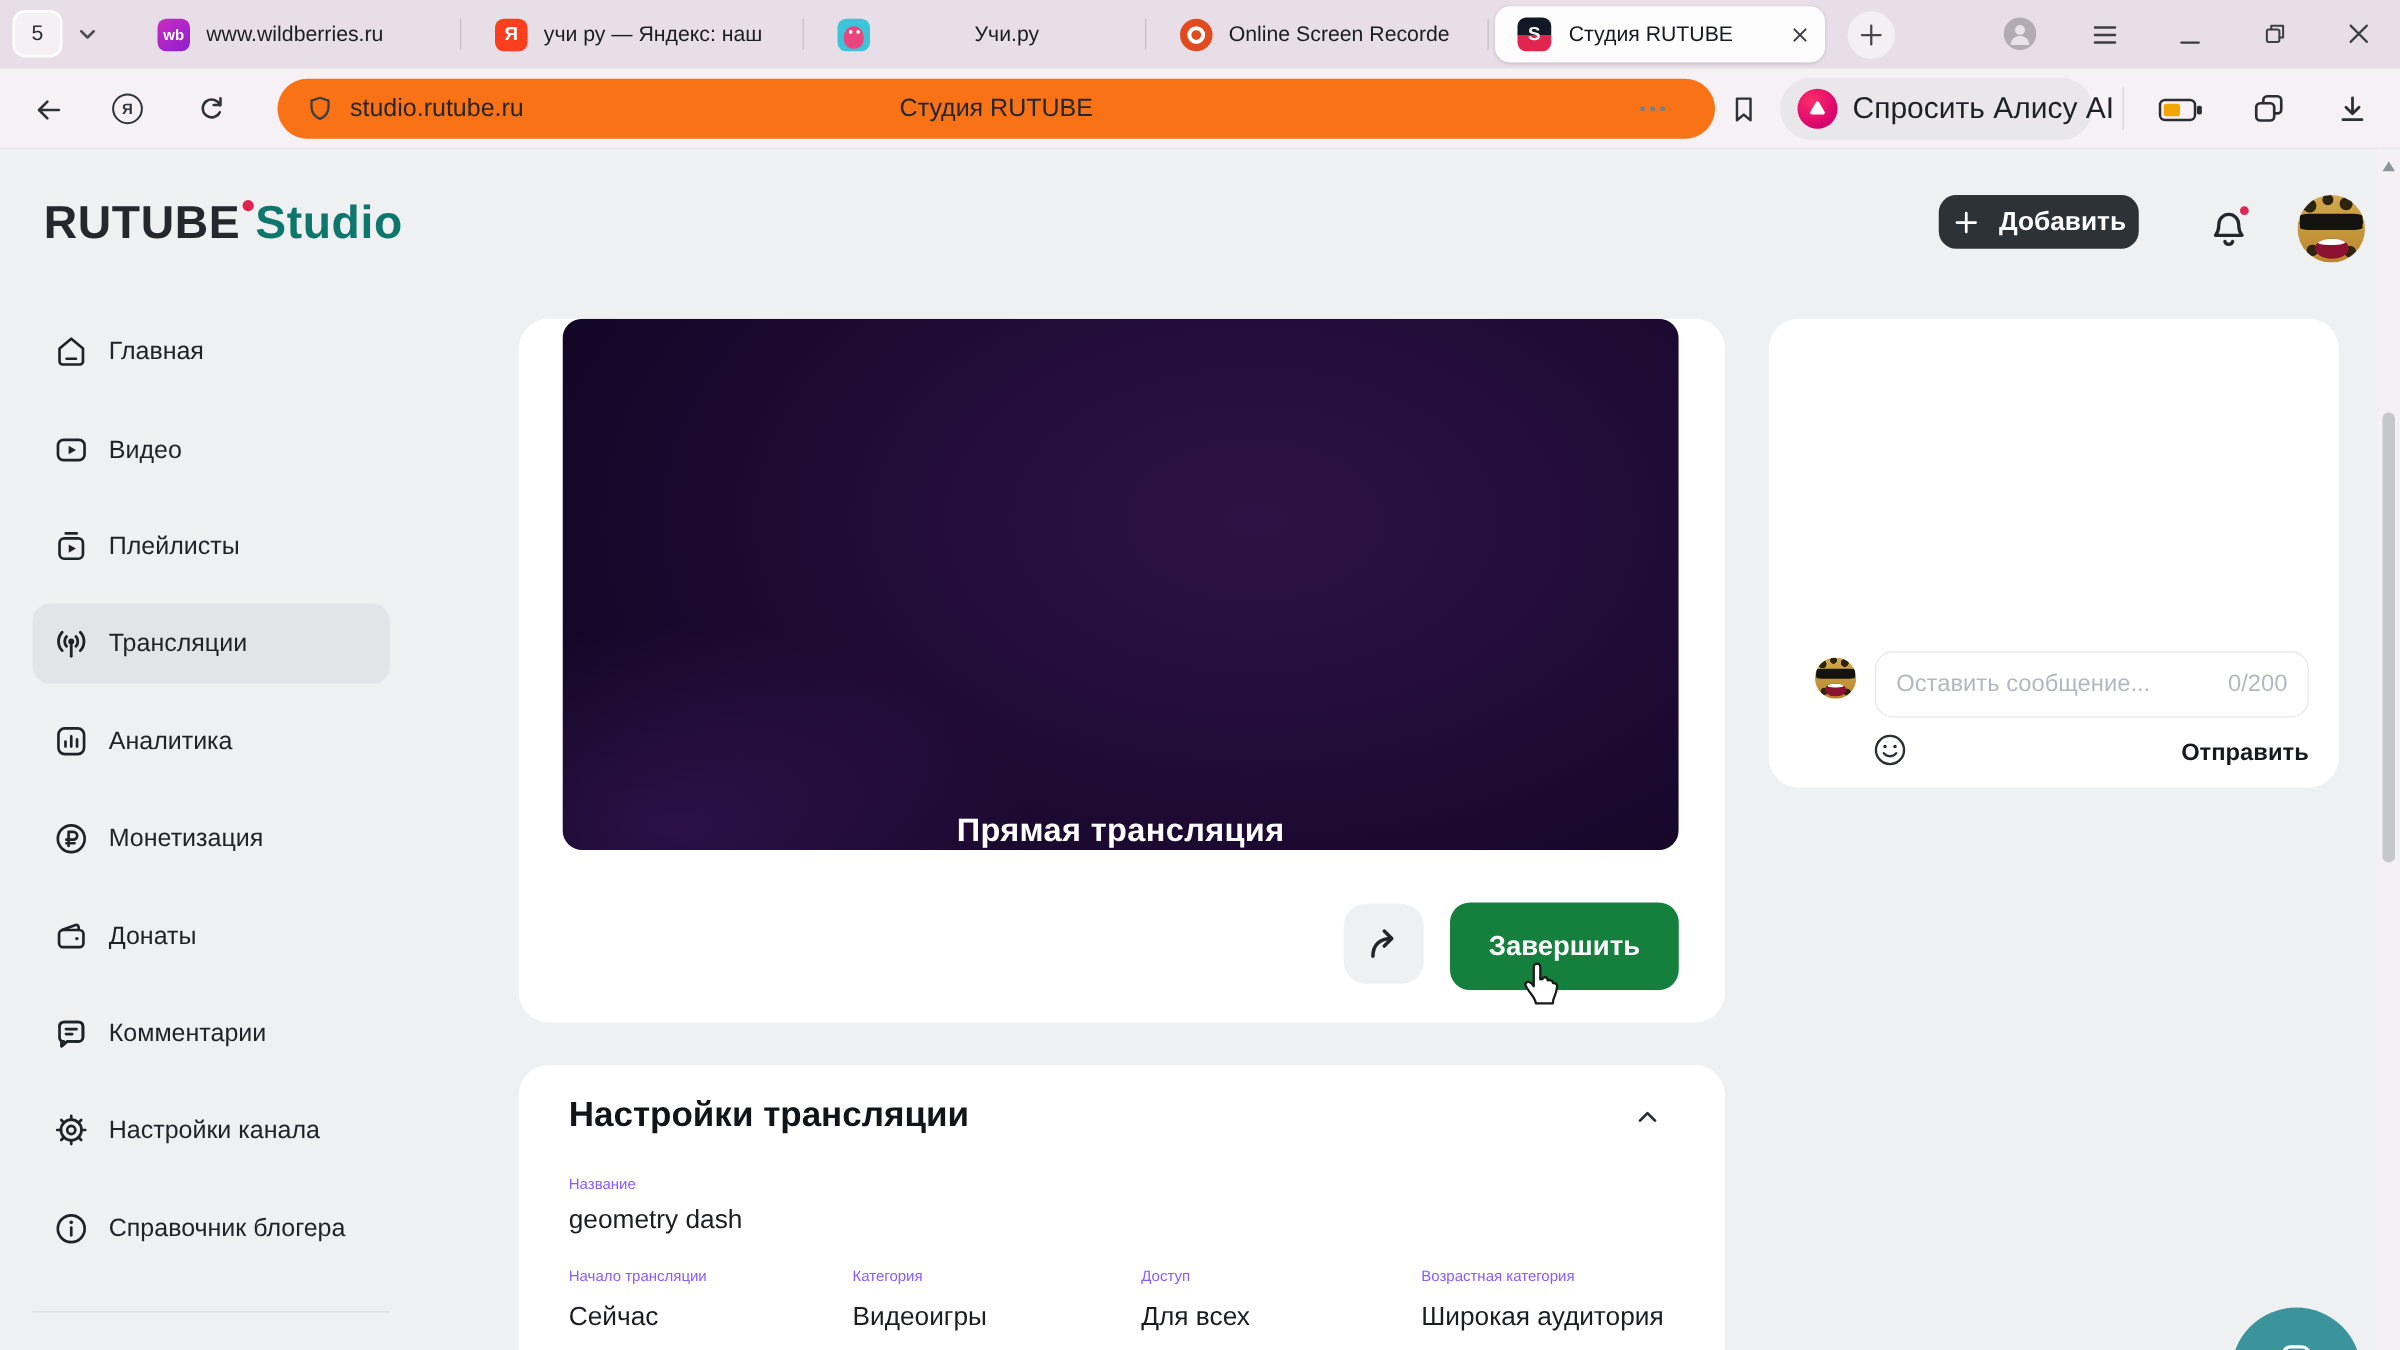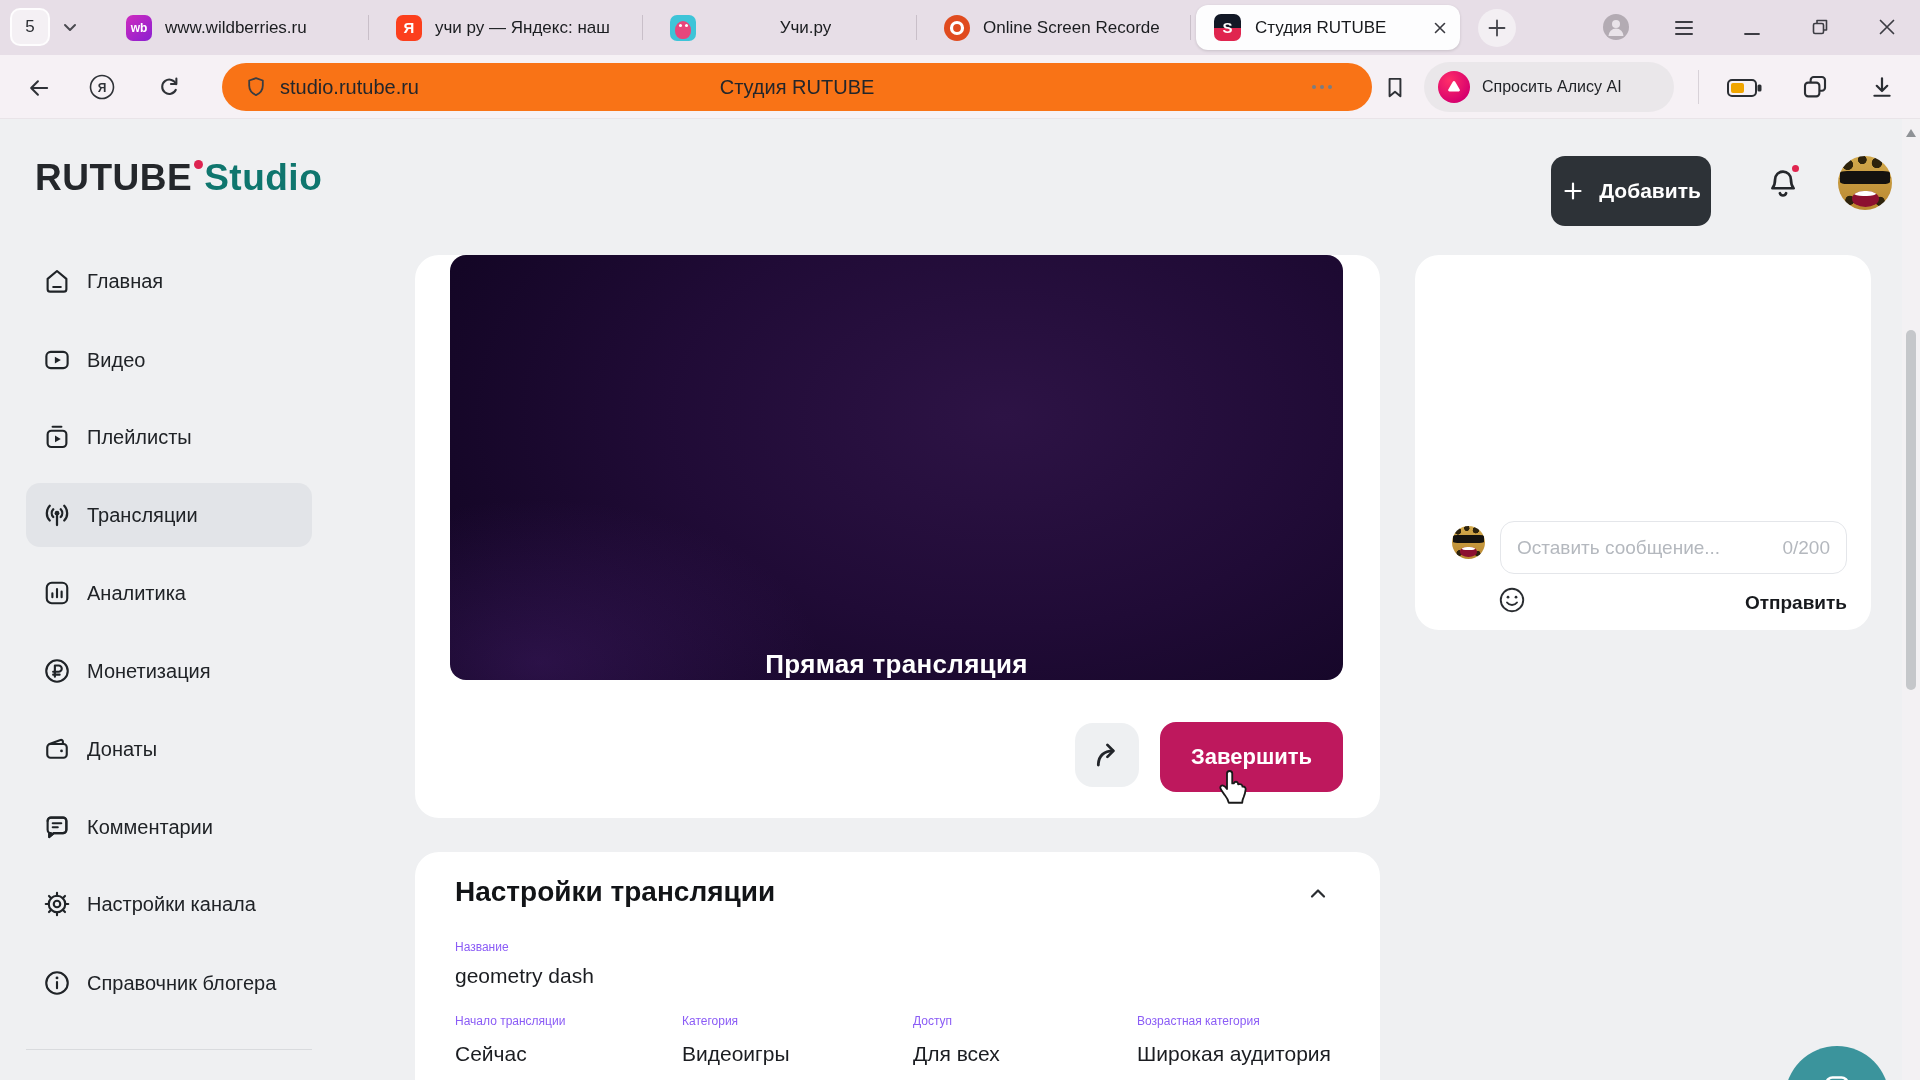--- a/index.html
+++ b/index.html
@@ -34,30 +34,30 @@
   .url-field { position:absolute; left:222px; top:8px; width:1150px; height:48px; background:#f97316; border-radius:24px;
     display:flex; align-items:center; padding:0 22px; }
   .url-text { font-size:20px; color:#23262b; margin-left:12px; }
   .url-title { position:absolute; left:50%; transform:translateX(-50%); font-size:20px; color:#23262b; white-space:nowrap; }
   .url-dots { position:absolute; right:40px; top:22px; display:flex; gap:4px; }
   .url-dots i { width:4px; height:4px; border-radius:50%; background:#7a7d82; }
   .alice-btn { position:absolute; left:1424px; top:7px; width:250px; height:50px; background:#eae7ea; border-radius:25px;
     display:flex; align-items:center; padding:0 14px; }
   .alice-ic { width:32px; height:32px; border-radius:50%; background:radial-gradient(circle at 35% 30%, #ff2e69, #d6006e 75%);
     display:flex; align-items:center; justify-content:center; margin-right:12px; flex:0 0 32px; }
-  .alice-label { font-size:16px; color:#1e2125; white-space:nowrap; }
+  .alice-label { font-size:24px; color:#1e2125; white-space:nowrap; }
   .tb-divider { position:absolute; left:1698px; top:15px; width:1px; height:34px; background:#d8d2d8; }
 
   
   #page { position:absolute; left:0; top:119px; width:1920px; height:961px; background:#eff0f2; }
   .logo { position:absolute; left:35px; top:38px; font-size:37px; font-weight:800; letter-spacing:.5px; display:flex; align-items:flex-start; }
   .logo .p1 { color:#24272b; }
   .logo .dot { width:9px; height:9px; border-radius:50%; background:#dd2350; margin:3px 1px 0 2px; }
   .logo .p2 { color:#0f766e; }
-  .add-btn { position:absolute; left:1551px; top:37px; width:160px; height:70px; background:#2d3237; border-radius:14px;
+  .add-btn { position:absolute; left:1551px; top:37px; width:160px; height:43px; background:#2d3237; border-radius:14px;
     display:flex; align-items:center; justify-content:center; gap:14px; color:#fff; }
   .add-btn .lbl { font-size:21px; font-weight:600; color:#fff; }
   .bell-wrap { position:absolute; left:1766px; top:46px; width:36px; height:40px; color:#24272b; }
   .bell-dot { position:absolute; right:1px; top:-2px; width:11px; height:11px; border-radius:50%; background:#e0254f; border:2px solid #eff0f2; }
   .meme-avatar { border-radius:50%; position:relative; overflow:hidden;
     background:
       radial-gradient(circle at 18% 16%, #2e230c 8%, transparent 9%),
       radial-gradient(circle at 45% 7%,  #2e230c 7%, transparent 8%),
       radial-gradient(circle at 72% 13%, #2e230c 8%, transparent 9%),
       radial-gradient(circle at 10% 42%, #2e230c 6%, transparent 7%),
@@ -80,21 +80,21 @@
   
   .video-card { position:absolute; left:415px; top:136px; width:965px; height:563px; background:#fff; border-radius:24px; }
   .player { position:absolute; left:35px; top:0; width:893px; height:425px; border-radius:16px;
     background:
       radial-gradient(45% 55% at 10% 96%, rgba(98,44,150,.30), transparent 70%),
       radial-gradient(95% 125% at 62% 38%, #2d1345 0%, #200b36 40%, #140626 70%, #0b0219 100%);
     display:flex; align-items:flex-end; justify-content:center; }
   .player-status { color:#fff; font-size:26px; font-weight:600; letter-spacing:.3px; }
   .share-btn { position:absolute; left:660px; top:468px; width:64px; height:64px; border-radius:18px; background:#eef0f2;
     display:flex; align-items:center; justify-content:center; color:#22252a; }
-  .finish-btn { position:absolute; left:745px; top:467px; width:183px; height:70px; border-radius:16px; background:#be185d;
+  .finish-btn { position:absolute; left:745px; top:467px; width:183px; height:70px; border-radius:16px; background:#15803d;
     display:flex; align-items:center; justify-content:center; }
   .finish-btn .lbl { color:#fff; font-size:22px; font-weight:600; }
   .cursor { position:absolute; left:1214px; top:645px; width:42px; height:42px; z-index:50; }
 
   
   .chat-card { position:absolute; left:1415px; top:136px; width:456px; height:375px; background:#fff; border-radius:24px; }
   .chat-avatar { position:absolute; left:37px; top:271px; width:33px; height:33px; }
   .chat-input-wrap { position:absolute; left:85px; top:266px; width:347px; height:53px; border:1.5px solid #e4e6ea; border-radius:14px;
     display:flex; align-items:center; padding:0 16px; background:#fff; }
   .chat-input { border:none; outline:none; flex:1; font-size:19px; color:#8b5cf6; font-family:inherit; min-width:0; background:transparent; }

